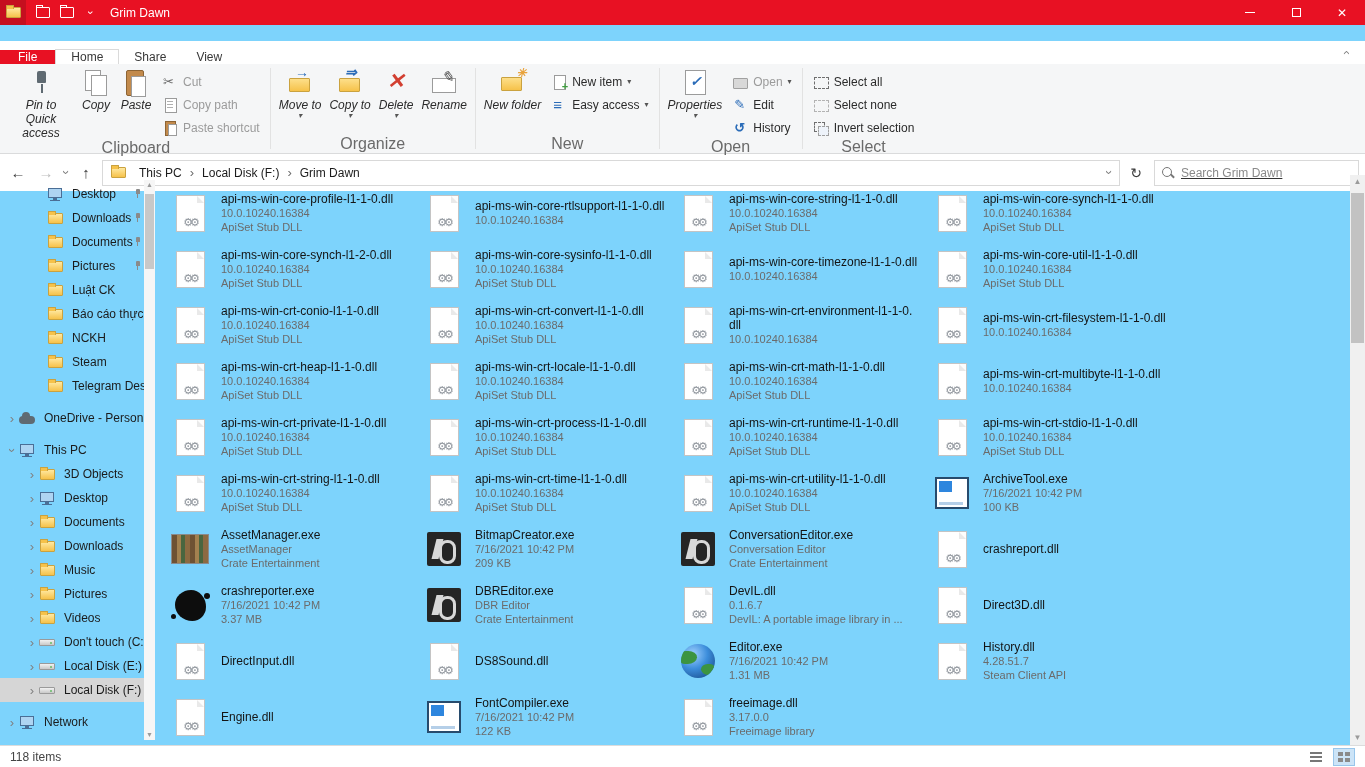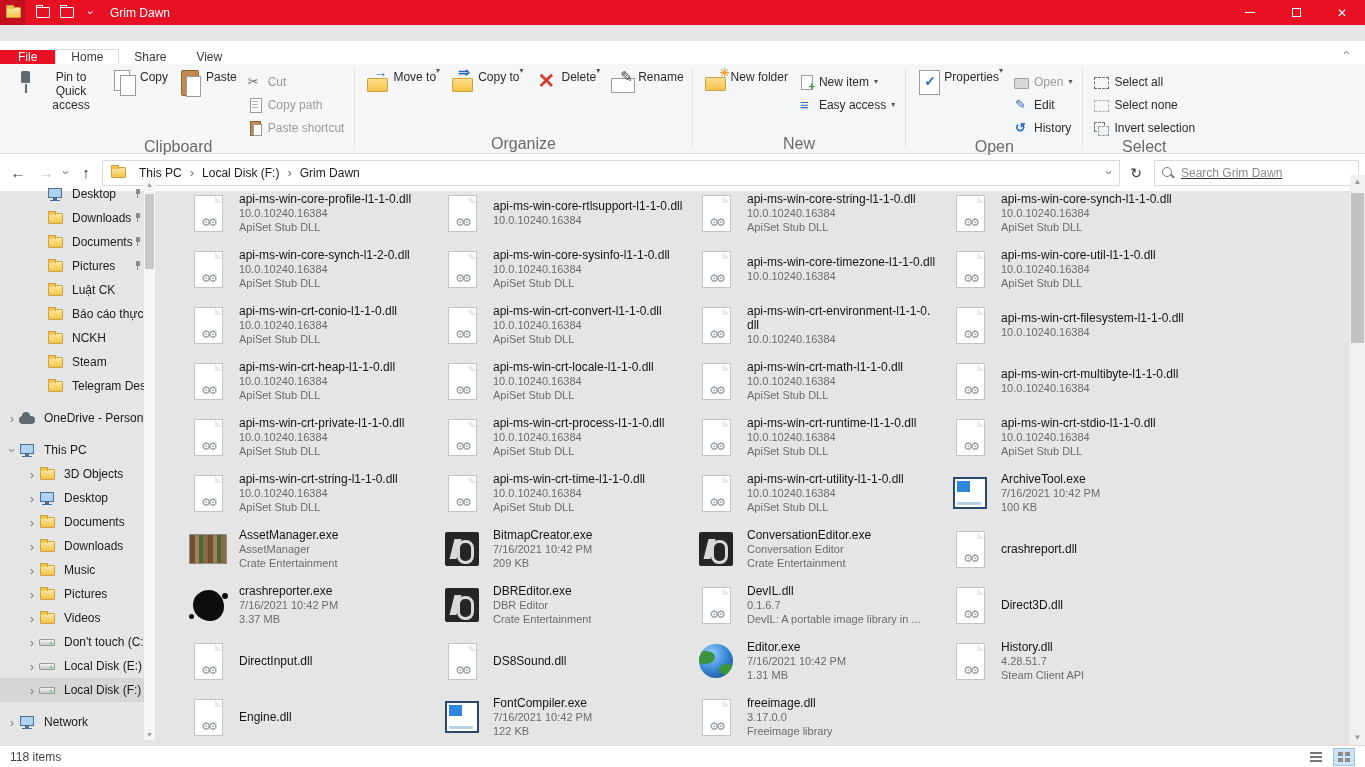--- a/index.html
+++ b/index.html
@@ -1,18 +1,18 @@
 <!DOCTYPE html>
 <html><head>
 <meta charset="utf-8">
 <style>
   * { margin:0; padding:0; box-sizing:border-box; }
   html,body { width:1365px; height:767px; overflow:hidden; background:#fff;
               font-family:"Liberation Sans", sans-serif; font-size:12px; color:#1b1b1b; }
-  .window { position:relative; width:1365px; height:767px; background:#e5e5e5; overflow:hidden; }
+  .window { position:relative; width:1365px; height:767px; background:#7dd3fc; overflow:hidden; }
 
   
   .titlebar { height:25px; background:#e81123; display:flex; align-items:center; color:#fff; }
   .app-ic { width:26px; height:25px; display:flex; align-items:center; justify-content:center; background:#c50f1f; }
   .mini-folder { position:relative; width:15px; height:11px; background:linear-gradient(#ffe9a2,#f6c24a);
                  border:1px solid #caa23f; border-radius:1px; }
   .mini-folder::before { content:''; position:absolute; top:-3px; left:-1px; width:6px; height:3px;
                  background:#f6c24a; border:1px solid #caa23f; border-bottom:none; border-radius:1px 1px 0 0; }
   .qat { display:flex; align-items:center; gap:10px; margin-left:10px; }
   .qat-ic { width:14px; height:11px; border:1px solid #fff; border-radius:1px; position:relative; }
@@ -36,21 +36,21 @@
   .tab-file { background:#e81123; color:#fff; padding:0 18px; }
   .tab-selected { border:1px solid #dadada; border-bottom:none; background:#fff; }
   .ribbon-collapse { position:absolute; right:14px; top:5px; }
 
   
   .ribbon { height:90px; background:#f5f6f7; border-bottom:1px solid #dadbdc; display:flex; align-items:stretch; padding-left:2px; }
   .rgroup { display:flex; flex-direction:column; padding:1px 4px 0; }
   .rbody { display:flex; flex:1; align-items:flex-start; }
   .glabel { text-align:center; color:#6a6a6a; font-size:16px; height:17px; line-height:15px; }
   .gsep { width:1px; background:#e2e2e2; margin:4px 0; }
-  .big-btn { display:flex; padding:3px 4px 0; min-width:40px; }
+  .big-btn { display:flex; flex-direction:column; align-items:center; padding:3px 4px 0; min-width:40px;font-style:italic; }
   .big-btn .blabel { text-align:center; line-height:1.15; margin-top:3px; color:#2b2b2b; max-width:62px; }
   .bicon { position:relative; width:30px; height:28px; display:inline-block; }
   .caret { font-size:8px; color:#555; line-height:6px; }
   .caret::before { content:"▾"; }
   .small-col { display:flex; flex-direction:column; padding-top:5px; }
   .small-btn { display:flex; align-items:center; gap:5px; height:23px; padding:0 6px; color:#2b2b2b; white-space:nowrap; }
   .small-btn.disabled, .disabled .blabel { color:#9b9b9b; }
   .sicon16 { position:relative; width:16px; height:16px; display:inline-block; flex:none; }
 
   
@@ -134,21 +134,21 @@
   .pin-wrap::before { content:''; position:absolute; left:3px; top:1px; width:4px; height:5px; background:#8a8a8a; border-radius:1px 1px 0 0; }
   .pin-wrap::after { content:''; position:absolute; left:4px; top:6px; width:1px; height:4px; background:#8a8a8a; }
   .side-scrollbar { position:absolute; right:0; top:5px; bottom:5px; width:11px; background:#f6f6f6; }
   .sb-arrow { position:absolute; left:0; width:11px; height:10px; color:#9a9a9a; font-size:7px; text-align:center; line-height:10px; }
   .sb-arrow.up { top:0; } .sb-arrow.up::before { content:"▲"; }
   .sb-arrow.down { bottom:0; } .sb-arrow.down::before { content:"▼"; }
   .side-thumb { position:absolute; left:1px; width:9px; top:14px; height:75px; background:#c8c8c8; }
 
   
   .content { flex:1; position:relative; overflow:hidden; }
-  .file-grid { position:absolute; left:34px; top:10px; display:grid; grid-template-columns:repeat(4,254px); grid-auto-rows:56px; }
+  .file-grid { position:absolute; left:16px; top:10px; display:grid; grid-template-columns:repeat(4,254px); grid-auto-rows:56px; }
   .tile { display:flex; align-items:center; gap:12px; padding-right:8px; overflow:hidden; }
   .tile-icon { width:38px; height:40px; flex:none; display:flex; align-items:center; justify-content:center; }
   .tile-text { max-height:54px; overflow:hidden; }
   .tile-name { color:#141414; line-height:14px; max-width:190px; word-break:break-all; }
   .tile-meta { color:#6b6b6b; font-size:11px; line-height:14px; max-width:196px; white-space:nowrap; overflow:hidden; }
 
   
   .icon-dll { position:relative; width:29px; height:37px; background:#fff; border:1px solid #c4c4c4; }
   .icon-dll::before { content:''; position:absolute; top:0; right:0; width:0; height:0; border-style:solid; border-width:0 7px 7px 0; border-color:#e9e9e9 #fdfdfd #e9e9e9 transparent; }
   .icon-dll::after { content:"⚙⚙"; position:absolute; bottom:2px; left:50%; transform:translateX(-50%); font-size:11px; letter-spacing:-3px; color:#8f959c; }

